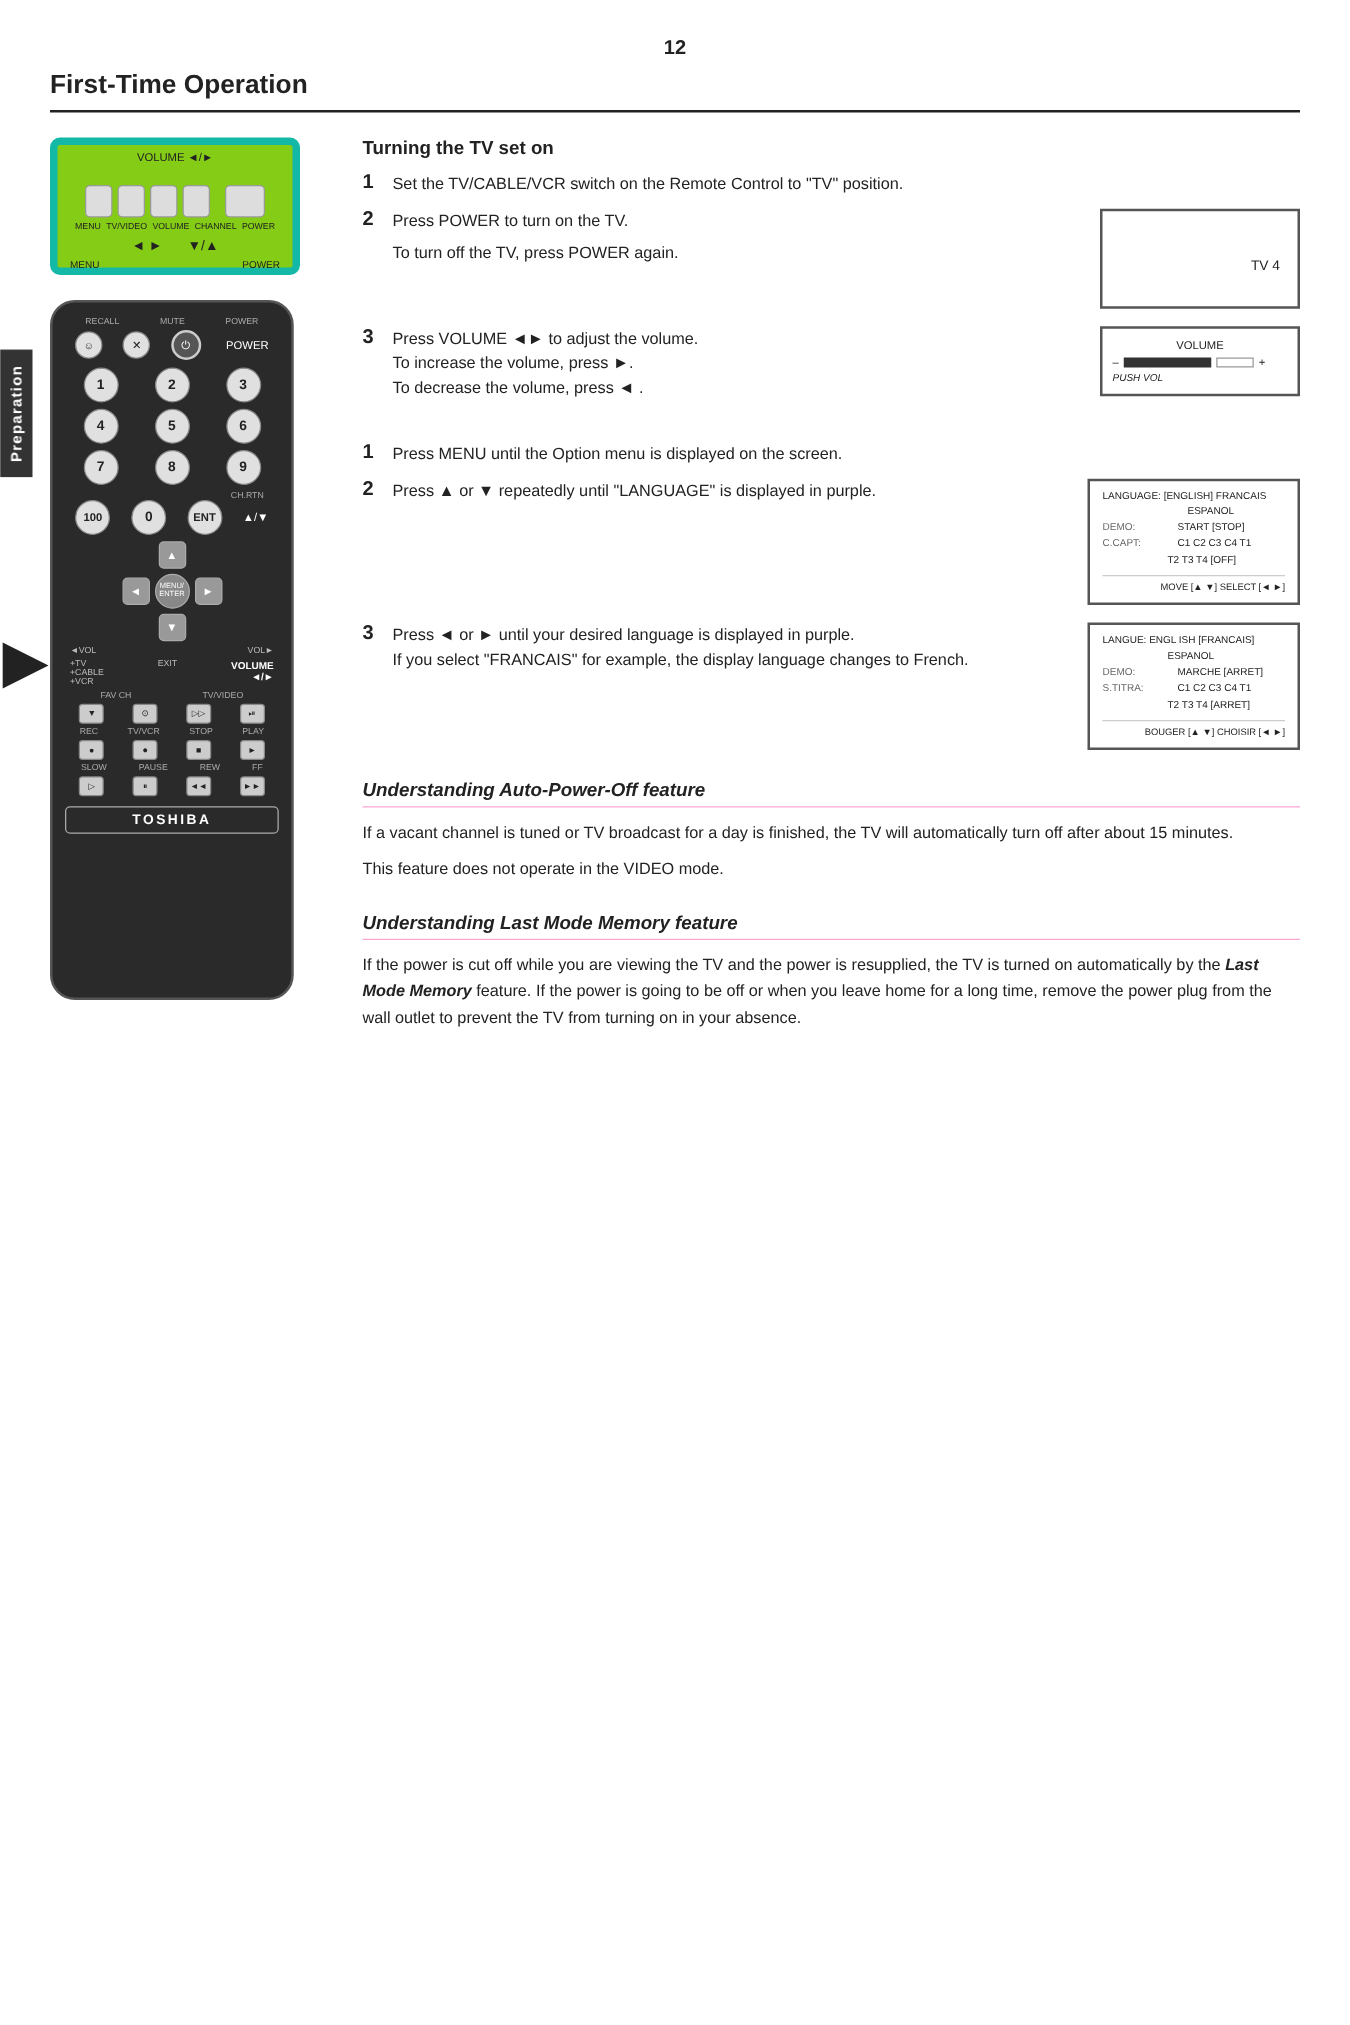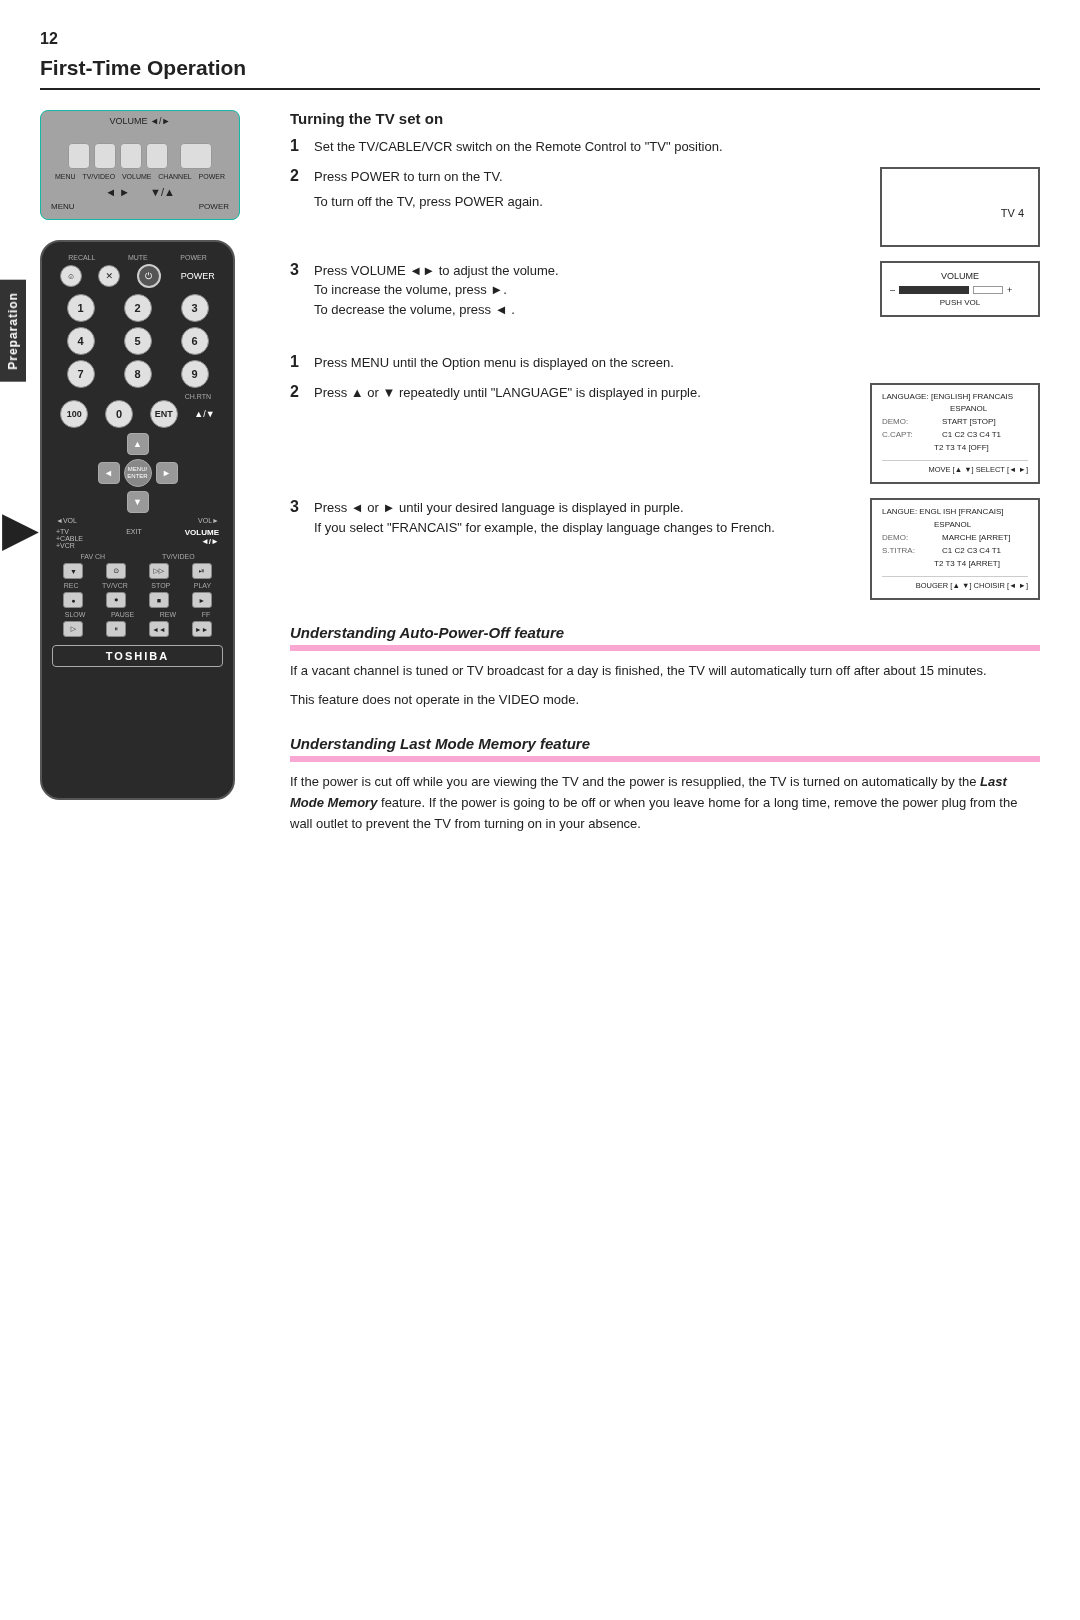--- a/index.html
+++ b/index.html
@@ -11,20 +11,21 @@
       width: 1080px;
       min-height: 1620px;
       padding: 30px 40px;
     }
 
     
     .page-number {
       font-size: 16px;
       font-weight: bold;
       margin-bottom: 8px;
+      text-align: center;
     }
 
     
     .main-title {
       font-size: 21px;
       font-weight: bold;
       border-bottom: 2px solid #222;
       padding-bottom: 8px;
       margin-bottom: 20px;
     }
@@ -54,26 +55,26 @@
       width: 220px;
       flex-shrink: 0;
     }
 
     .right-col {
       flex: 1;
     }
 
     
     .remote-top {
-      border: 1px solid #14b8a6;
+      border: 6px solid #14b8a6;
       border-radius: 8px;
       padding: 10px;
       margin-bottom: 20px;
       position: relative;
-      background: #a3a3a3;
+      background: #84cc16;
       width: 200px;
       height: 110px;
     }
 
     .remote-top-label {
       font-size: 9px;
       text-align: center;
       position: absolute;
       top: 5px;
       left: 50%;
@@ -289,21 +290,21 @@
     .section-title {
       font-size: 15px;
       font-weight: bold;
       margin-bottom: 10px;
     }
 
     .section-italic-title {
       font-size: 15px;
       font-weight: bold;
       font-style: italic;
-      border-bottom: 6px solid #f9a8d4;
+      border-bottom: 1px solid #f9a8d4;
       padding-bottom: 4px;
       margin-bottom: 10px;
     }
 
     .step {
       display: flex;
       gap: 8px;
       margin-bottom: 10px;
       align-items: flex-start;
     }
@@ -373,22 +374,23 @@
     }
 
     .volume-bar-fill {
       background: #333;
       height: 8px;
       width: 70px;
     }
 
     .push-vol-label {
       font-size: 8px;
-      text-align: center;
+      text-align: left;
       margin-top: 3px;
+      font-style: italic;
     }
 
     
     .lang-diagram {
       border: 2px solid #555;
       padding: 6px 10px;
       min-width: 170px;
       font-size: 8px;
       line-height: 1.6;
     }

